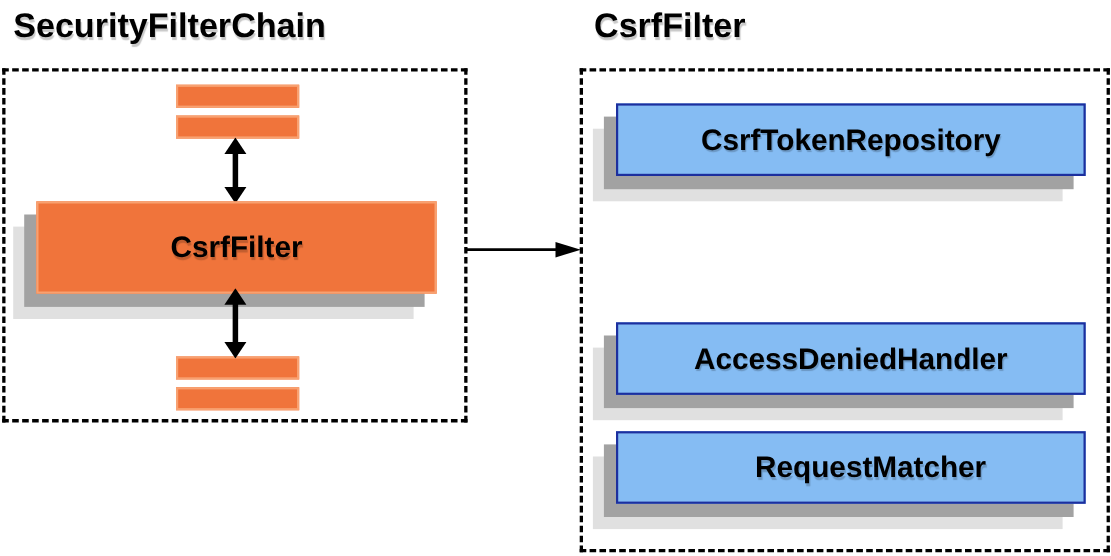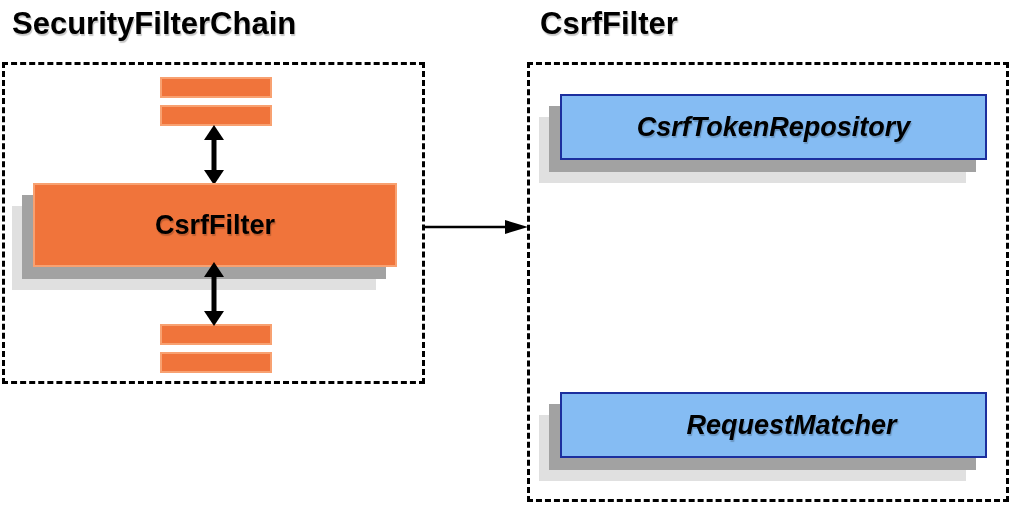--- a/index.html
+++ b/index.html
@@ -73,21 +73,20 @@
     left: 33px; top: 183px;
     width: 364px; height: 84px;
     background: var(--orange-fill);
     border: 2px solid var(--orange-border);
   }
   .component-box {
     left: 560px;
     width: 427px; height: 66px;
     background: var(--blue-fill);
     border: 2px solid var(--blue-border);
-    font-style: italic;
   }
   #component-0 { top: 94px; }
   #component-1 { top: 193px; }
   #component-2 { top: 293px; }
   #component-3 { top: 392px; padding-left: 36px; }
 
   .arrow-svg { position: absolute; }
   #v-arrow-1 { left: 201px; top: 125px; }
   #v-arrow-2 { left: 201px; top: 262px; }
   #h-arrow   { left: 424px; top: 217px; }
@@ -126,17 +125,20 @@
   <svg id="h-arrow" class="arrow-svg" width="104" height="20" viewBox="0 0 104 20">
     <line x1="0" y1="10" x2="84" y2="10" stroke="#000" stroke-width="2.5"></line>
     <polygon points="104,10 81,3 81,17" fill="#000"></polygon>
   </svg>
 
   <div id="panel-csrf-filter" class="dashed-panel"></div>
 
   <div id="component-0" class="node-box component-box">
     <span>CsrfTokenRepository</span>
   </div>
+  <div id="component-2" class="node-box component-box">
+    <span>AccessDeniedHandler</span>
+  </div>
   <div id="component-3" class="node-box component-box">
     <span>RequestMatcher</span>
   </div>
 
 </div>
 
 </body></html>

